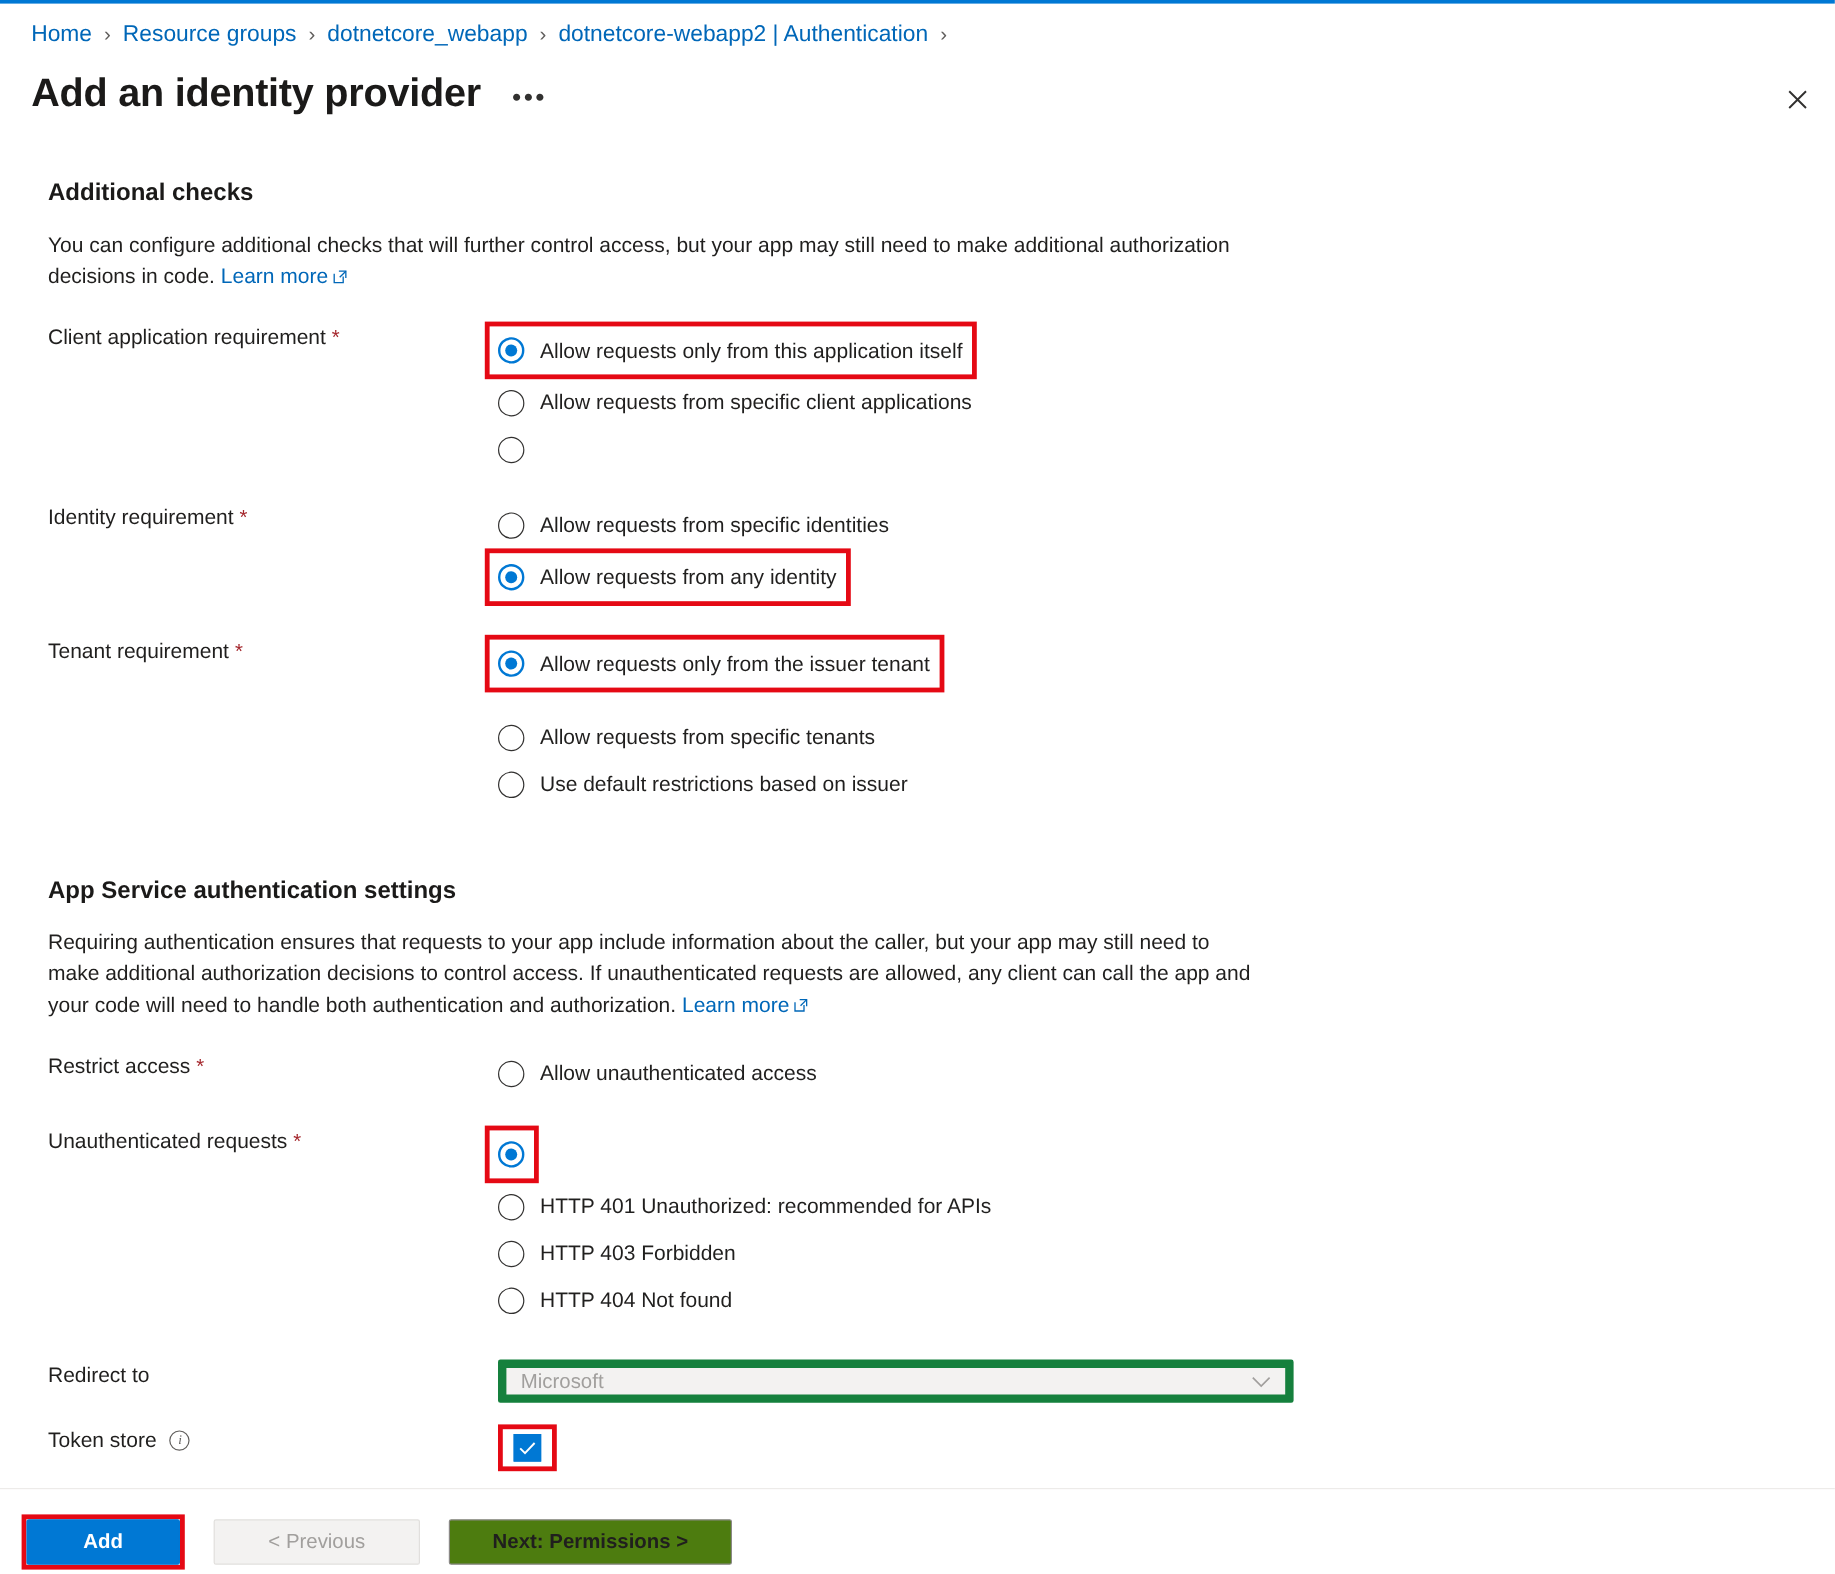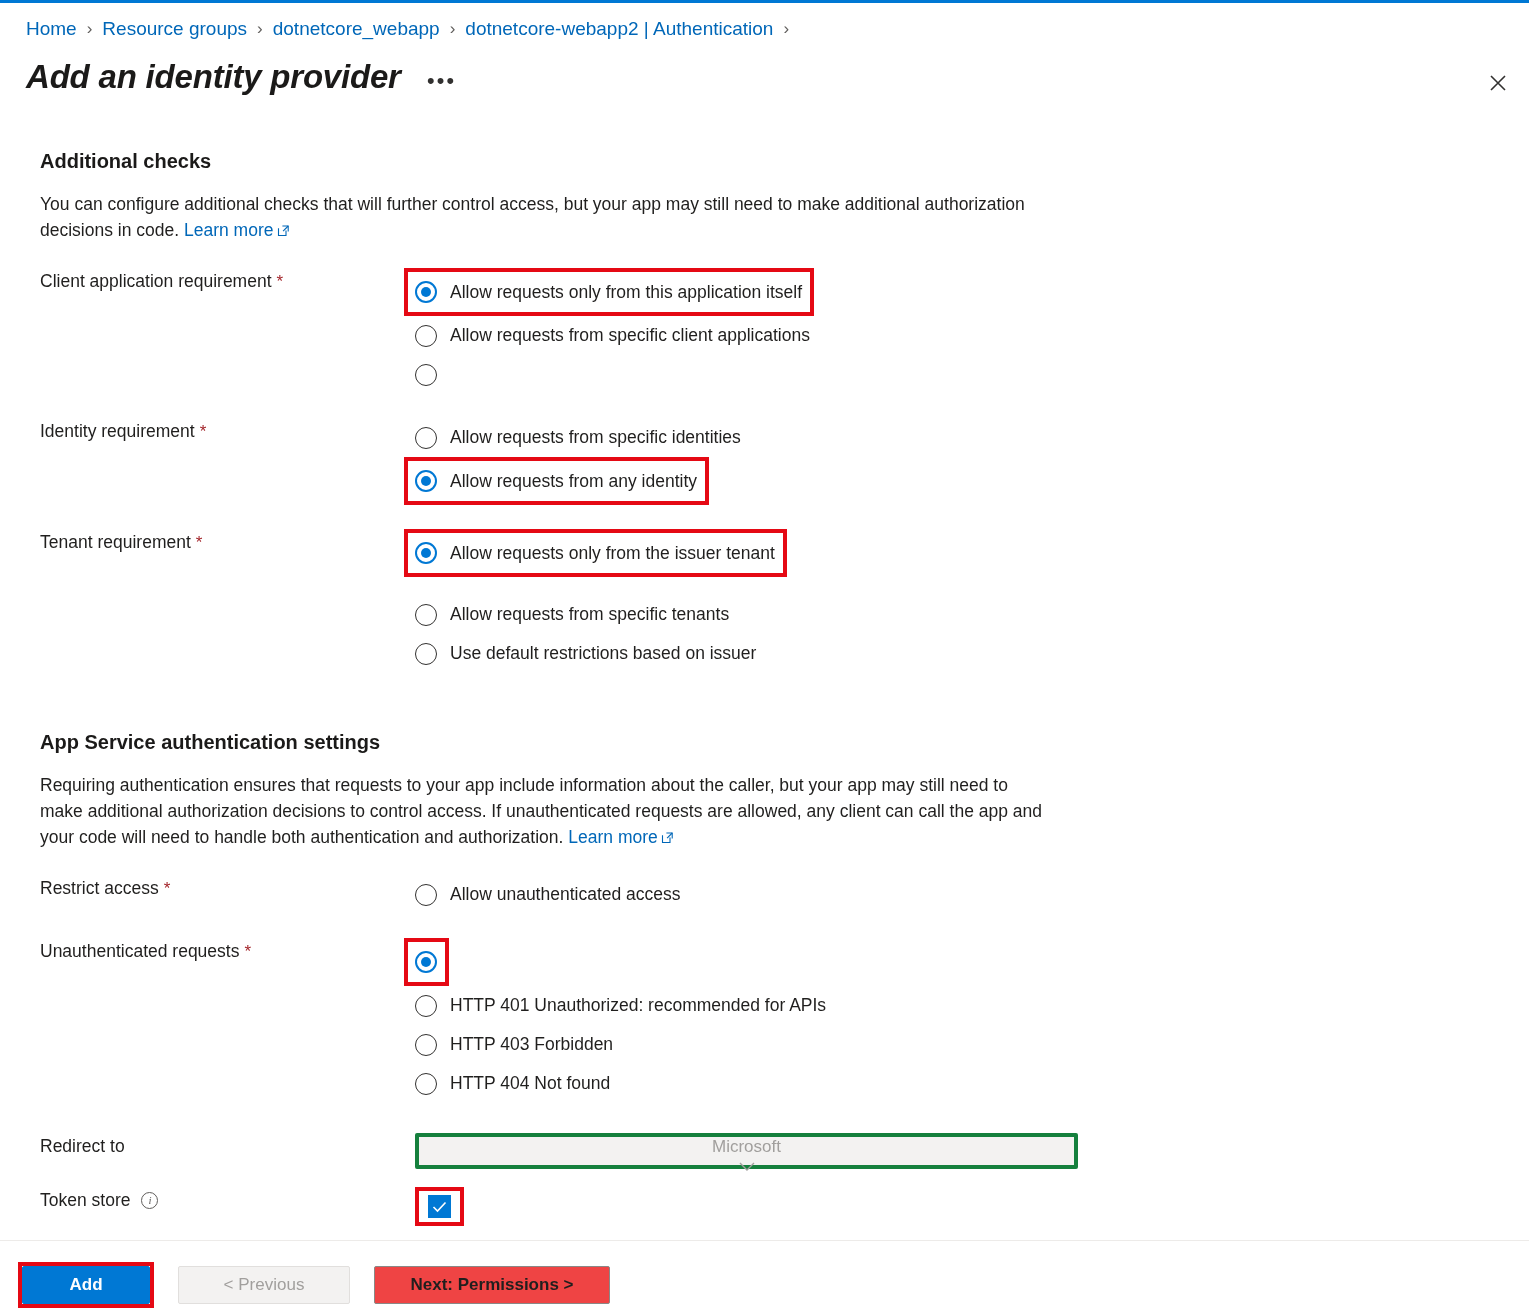--- a/index.html
+++ b/index.html
@@ -44,21 +44,20 @@
     font-size: 17px;
   }
 
   
   .title-row {
     position: absolute;
     top: 55px;
     left: 26px;
     display: flex;
     align-items: center;
-    font-style: italic;
   }
   .page-title {
     font-size: 33px;
     font-weight: 600;
     letter-spacing: -0.2px;
     color: #1b1a19;
     margin: 0;
     line-height: 44px;
   }
   .ellipsis-btn {
@@ -218,29 +217,28 @@
     justify-content: center;
     cursor: pointer;
   }
   .checkbox svg { display: block; }
 
   
   .dropdown {
     width: 663px;
     height: 36px;
     background: #f3f2f1;
-    border: 4px solid #15803d;
+    border: 7px solid #15803d;
     border-radius: 2px;
     display: flex;
-    align-items: center;
+    align-items: flex-end;
     padding: 0 12px;
     color: #a19f9d;
     font-size: 17px;
     cursor: default;
-    flex-direction: column;
   }
   .dropdown .dd-val { flex: 1 1 auto; }
   .dropdown .dd-chev { color: #a19f9d; }
 
   
   .footer-sep {
     position: absolute;
     top: 1240px;
     left: 0;
     width: 1529px;
@@ -282,21 +280,21 @@
   }
   .btn-disabled {
     background: #f3f2f1;
     color: #a19f9d;
     border: 1px solid #e1dfdd;
     min-width: 172px;
     margin-left: 24px;
     text-align: right;
   }
   .btn-default {
-    background: #ef4444;
+    background: #4d7c0f;
     color: #201f1e;
     border: 1px solid #8a8886;
     min-width: 236px;
     margin-left: 24px;
     font-weight: 600;
   }
   .spacer-18 { height: 18px; }
   .spacer-24 { height: 24px; }
   .spacer-30 { height: 30px; }
 </style>

